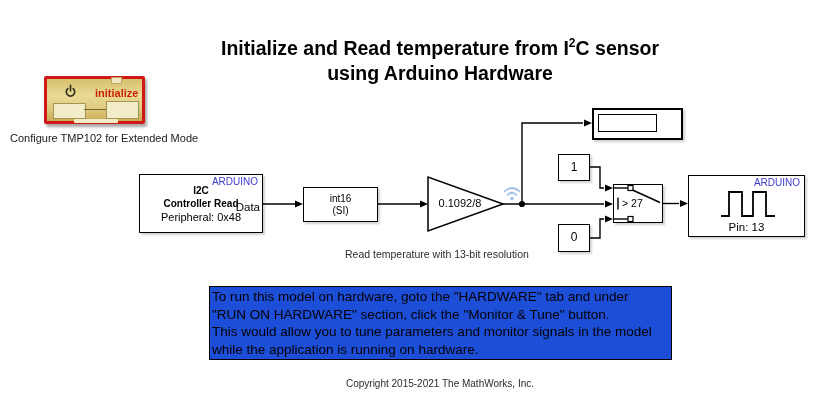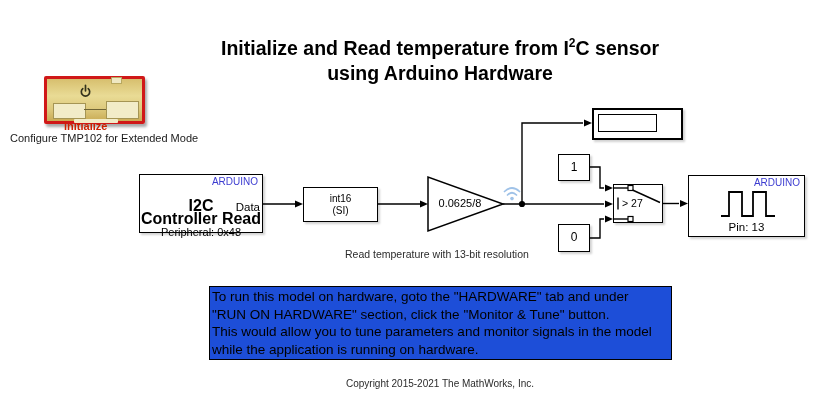--- a/index.html
+++ b/index.html
@@ -19,29 +19,29 @@
   .blk{position:absolute;box-sizing:border-box;background:#fff;border:1.5px solid #000;
        box-shadow:2px 2px 2px rgba(0,0,0,0.18);}
   .vendor-tag{position:absolute;top:1px;right:4px;font-size:10px;color:#3b3bd0;}
 
   
   .init-blk{position:absolute;left:44px;top:76px;width:101px;height:48px;box-sizing:border-box;
             border:3px solid #d01818;border-radius:2px;
             background:linear-gradient(180deg,#d7bf6e 0%,#e9db95 40%,#ddc97c 72%,#c9ab55 100%);
             box-shadow:2px 3px 3px rgba(0,0,0,0.35);}
   .init-top-port{position:absolute;left:64px;top:-2px;width:9px;height:5px;background:#efe8c2;border:1px solid #b8a860;}
-  .init-row{position:absolute;left:17px;top:5px;display:flex;align-items:center;gap:18px;flex-direction:column;}
+  .init-row{position:absolute;left:17px;top:5px;display:flex;align-items:center;gap:18px;}
   .init-label{font-size:11px;font-weight:bold;color:#cc2200;}
   .init-box{position:absolute;background:#f2ecc8;border:1px solid #a59554;box-sizing:border-box;}
   .init-link{position:absolute;left:37px;top:30px;width:22px;height:0;border-top:1.4px solid #6f6434;}
   .init-bar{position:absolute;left:27px;top:40px;width:44px;height:4px;background:#f2ecc8;border-radius:1px;}
 
   
   .i2c-blk{left:139px;top:174px;width:124px;height:59px;text-align:center;}
-  .i2c-name{margin-top:24px;font-size:16px;font-weight:bold;line-height:13px;color:#000;}
+  .i2c-name{margin-top:9px;font-size:10px;font-weight:bold;line-height:13px;color:#000;}
   .i2c-detail{font-size:11px;color:#000;margin-top:1px;}
   .port-label{position:absolute;right:2px;top:20px;font-size:11.5px;color:#000;margin-top:6px;}
 
   
   .conv-blk{left:303px;top:187px;width:75px;height:35px;text-align:center;font-size:10px;color:#000;}
   .conv-blk div{line-height:12px;}
   .conv-blk .l1{margin-top:5px;}
 
   
   .gain-label{position:absolute;left:431px;top:197px;width:58px;text-align:center;
@@ -109,21 +109,21 @@
     </div>
     <div class="i2c-detail">Peripheral: 0x48</div>
     <div class="port-label">Data</div>
   </div>
 
   <div class="blk conv-blk">
     <div class="l1">int16</div>
     <div>(SI)</div>
   </div>
 
-  <div class="gain-label">0.0625/8</div>
+  <div class="gain-label">0.1092/8</div>
 
   <div class="blk disp-blk">
     <div class="disp-inner"></div>
   </div>
 
   <div class="blk const-blk const-one">
     <span>1</span>
   </div>
   <div class="blk const-blk const-zero">
     <span>0</span>

